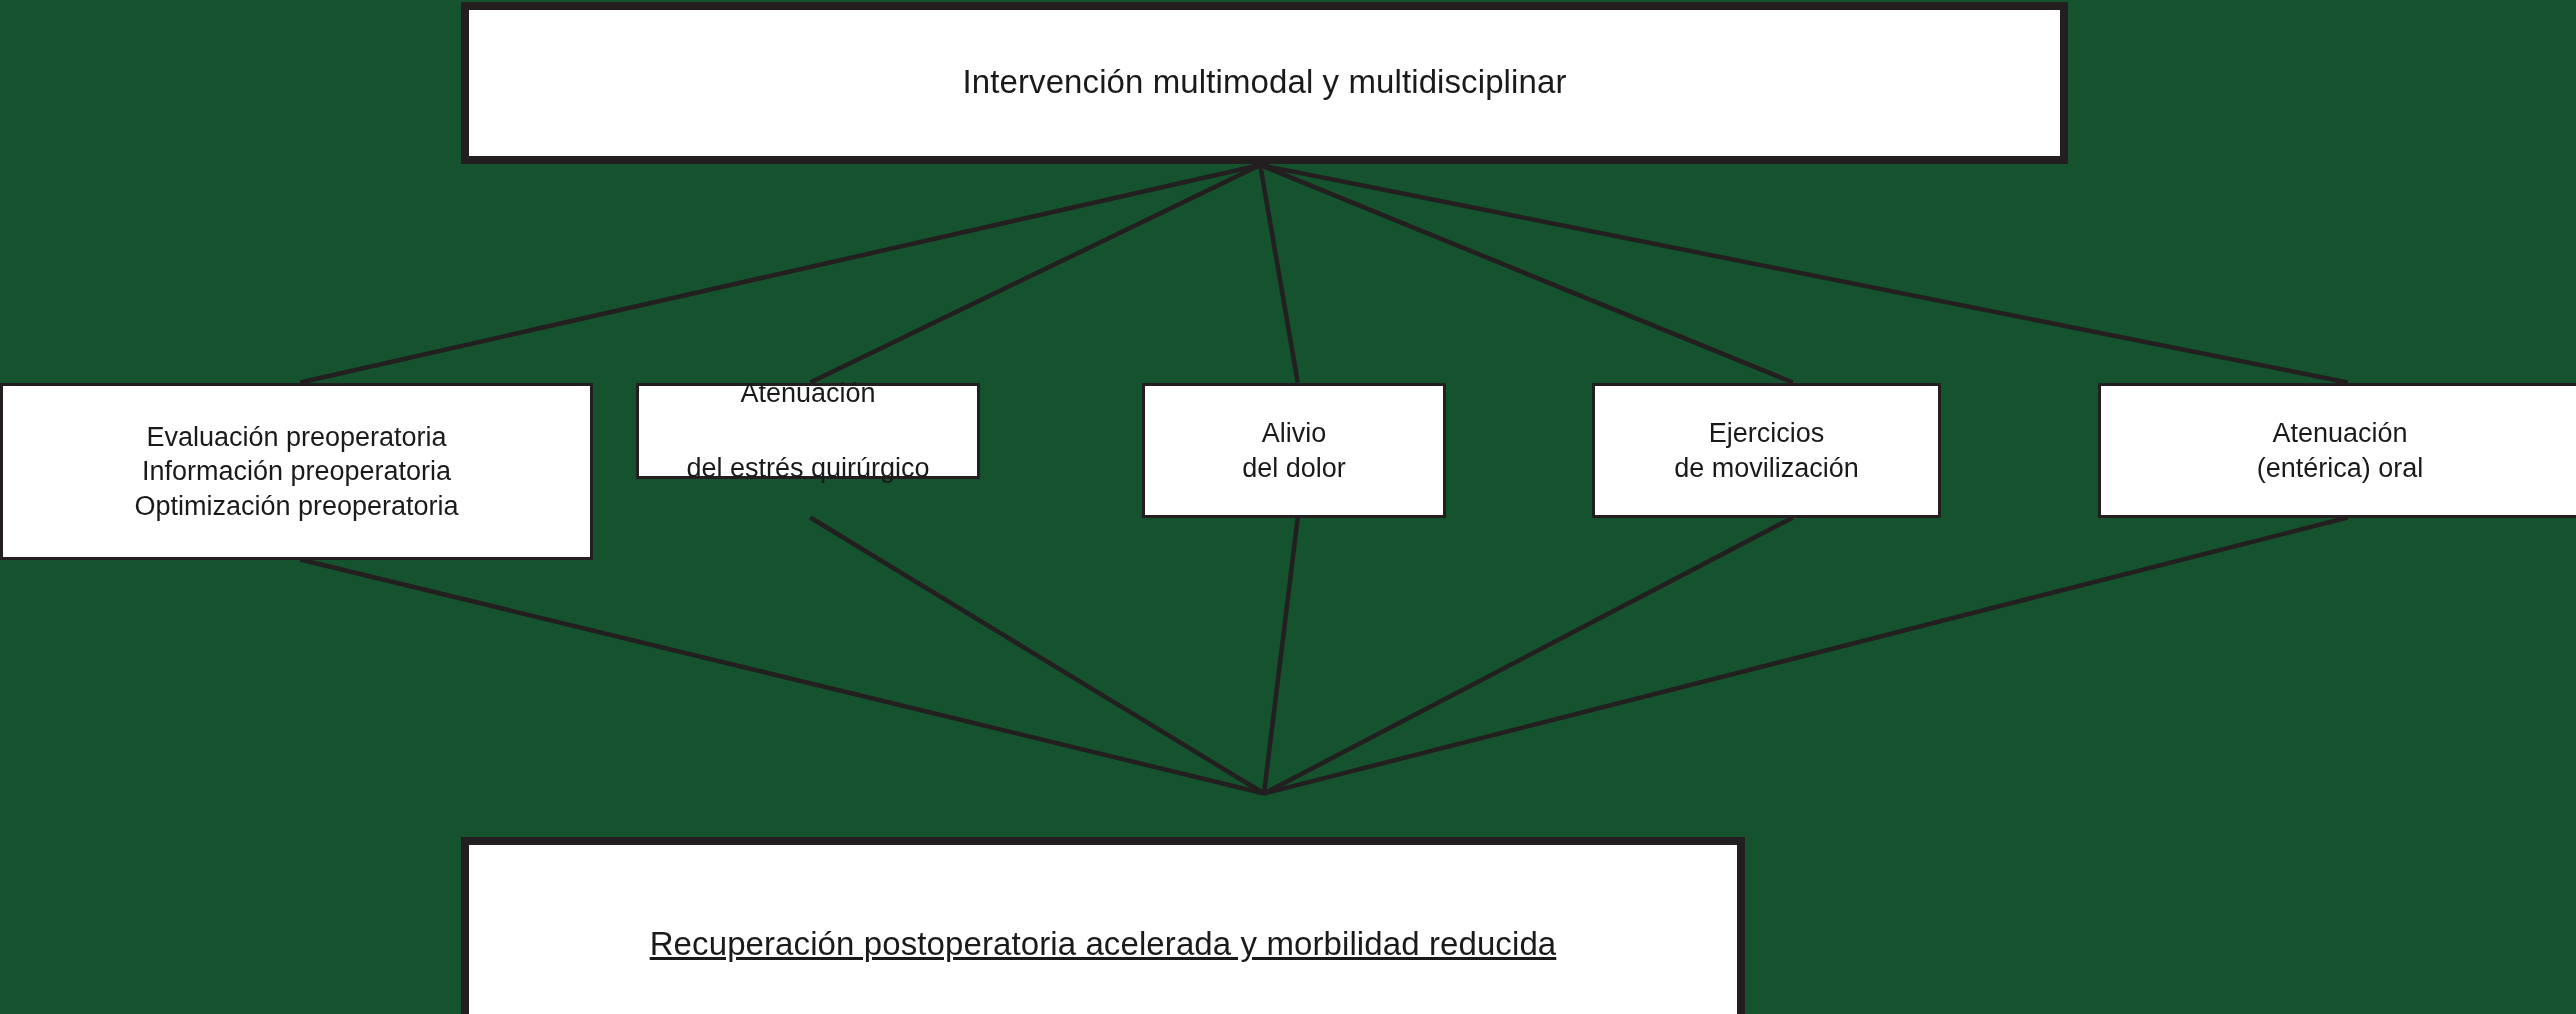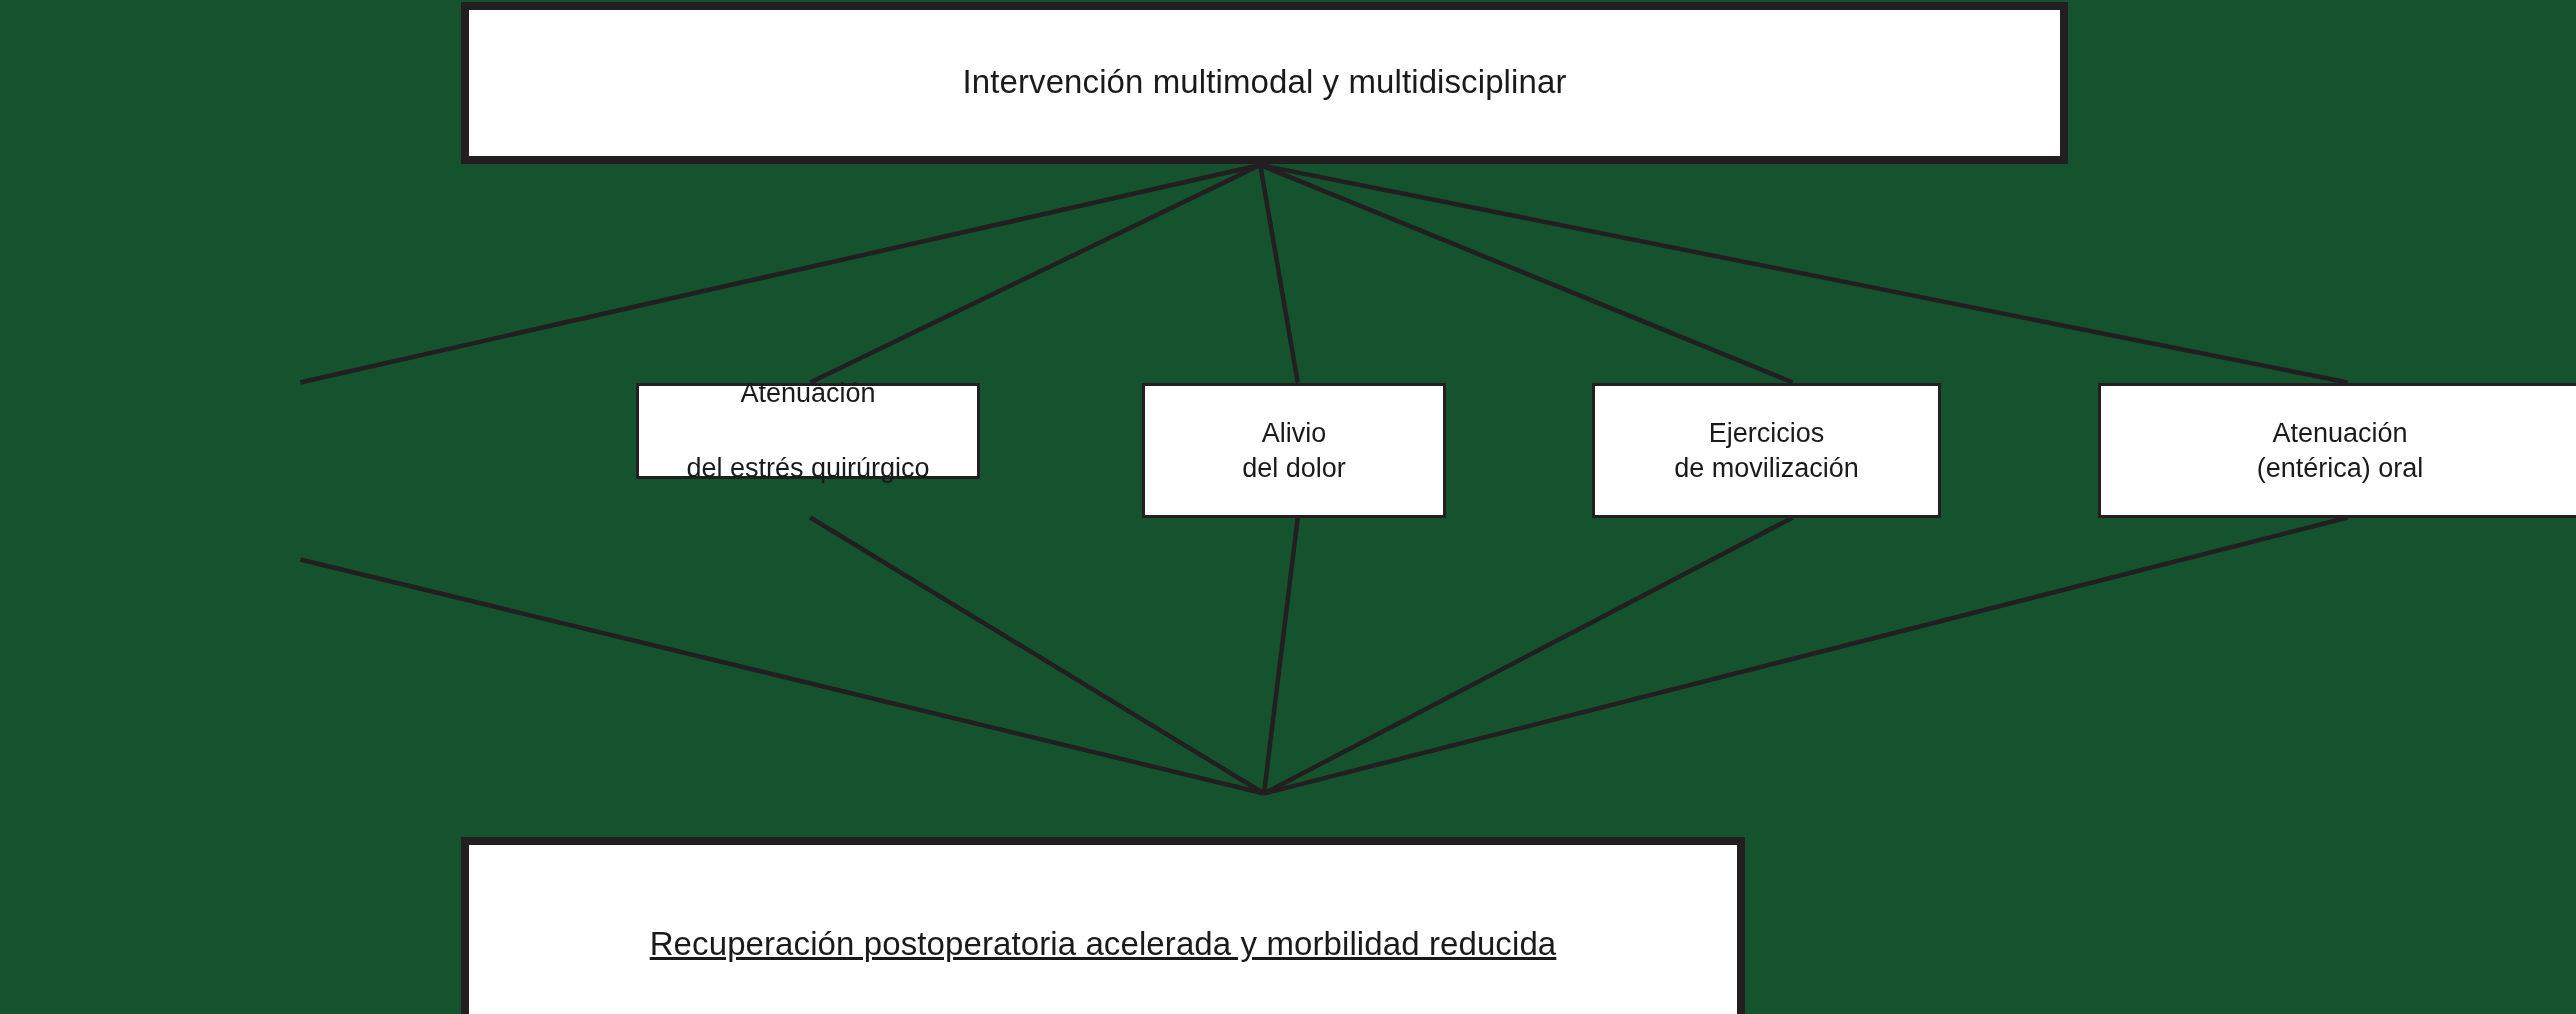--- a/index.html
+++ b/index.html
@@ -84,20 +84,25 @@
       <line x1="1730" y1="690" x2="1685" y2="1058"></line>
       <line x1="2390" y1="690" x2="1685" y2="1058"></line>
       <line x1="3130" y1="690" x2="1685" y2="1058"></line>
     </g>
   </svg>
 
   <div class="node node-major" id="box-top">
     <div class="node-title">Intervención multimodal y multidisciplinar</div>
   </div>
 
+  <div class="node node-minor" id="box-preop">
+    <div class="node-line">Evaluación preoperatoria</div>
+    <div class="node-line">Información preoperatoria</div>
+    <div class="node-line">Optimización preoperatoria</div>
+  </div>
 
   <div class="node node-minor" id="box-stress">
     <div class="node-line">Atenuación</div>
     <div class="node-line">del estrés quirúrgico</div>
   </div>
 
   <div class="node node-minor" id="box-mobility">
     <div class="node-line">Ejercicios</div>
     <div class="node-line">de movilización</div>
   </div>

